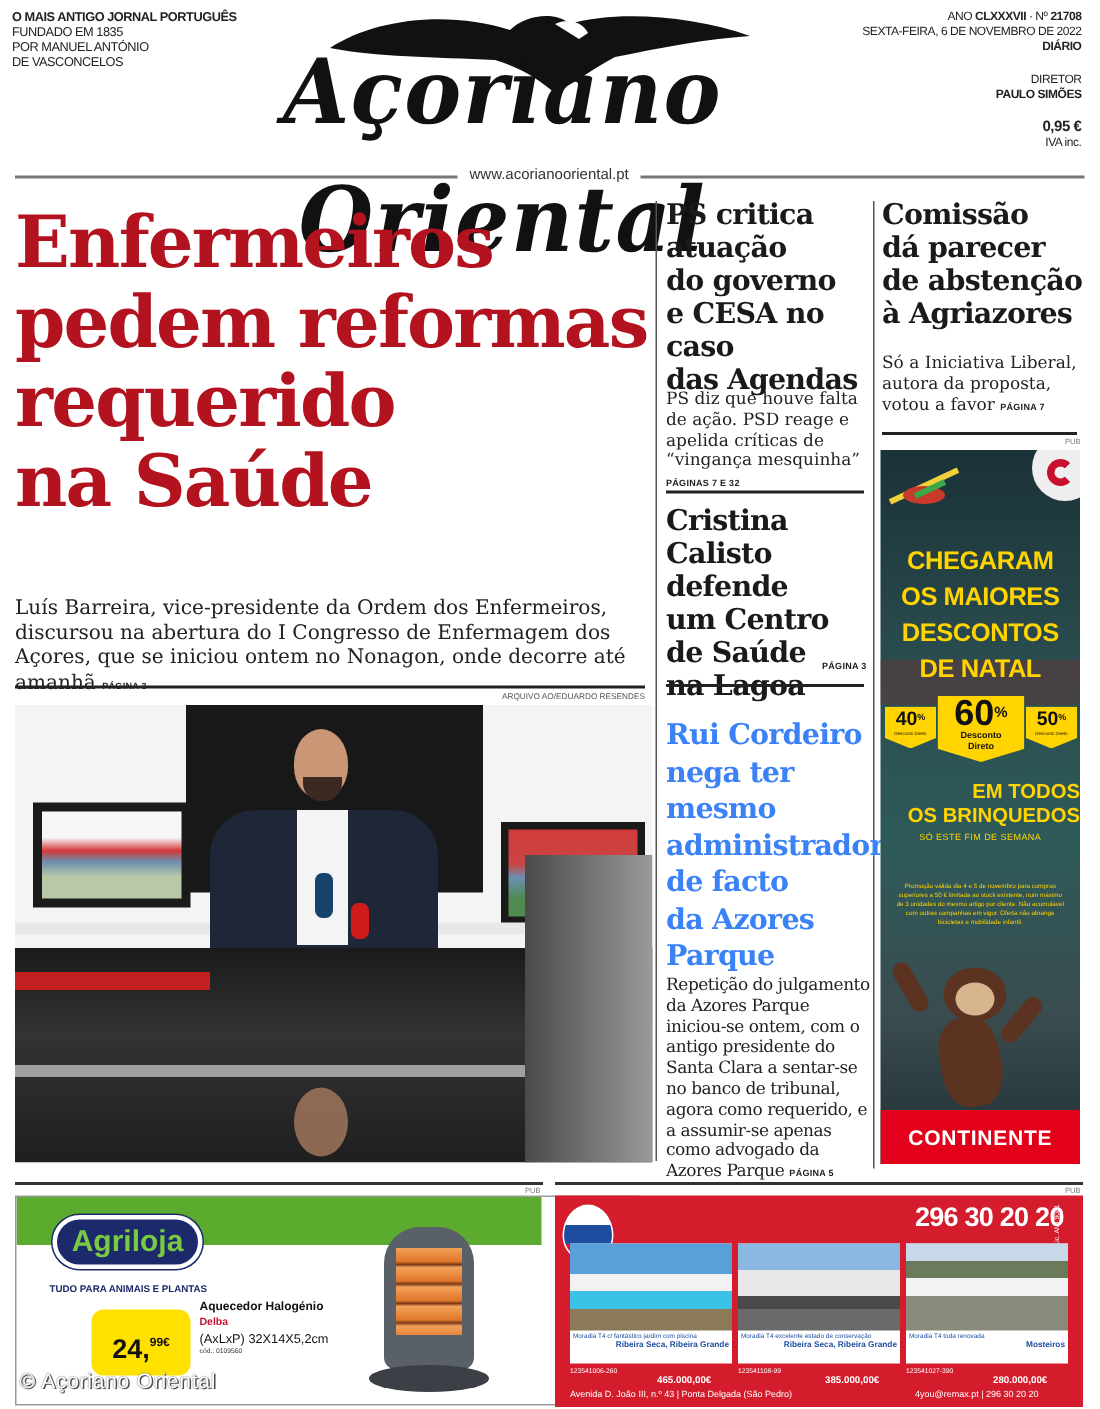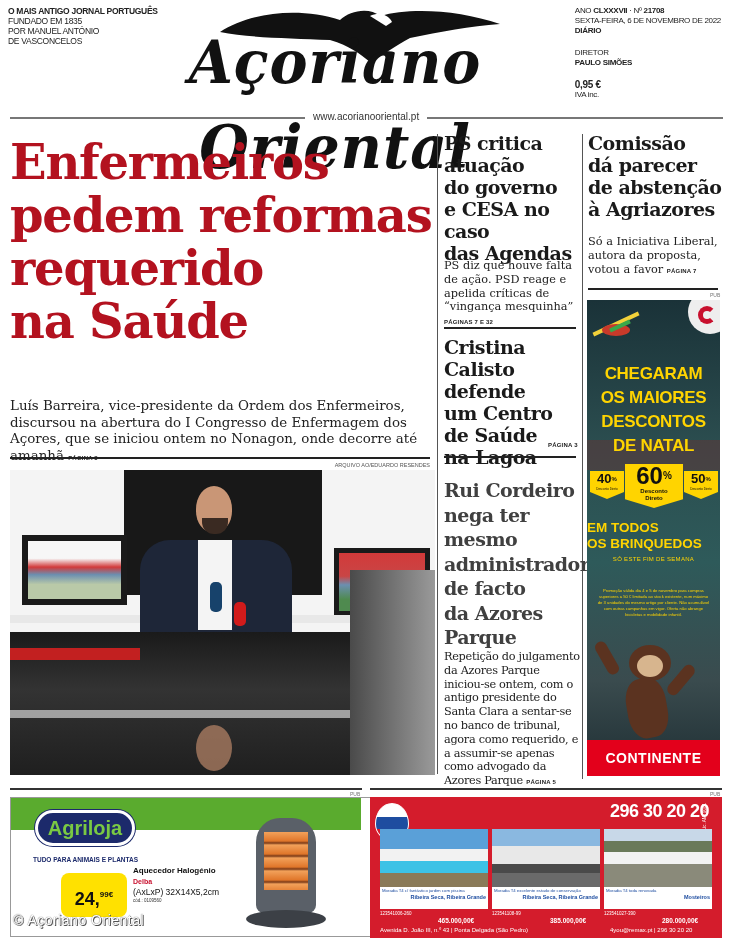--- a/index.html
+++ b/index.html
@@ -3,36 +3,36 @@
 <meta charset="utf-8">
 <style>
   *{box-sizing:border-box;margin:0;padding:0}
   body{width:733px;height:939px;background:#fff;position:relative;overflow:hidden;font-family:"DejaVu Serif",serif;color:#1a1a1a}
   .abs{position:absolute}
   .sans{font-family:"Liberation Sans",sans-serif}
   .cond{font-family:"Liberation Sans",sans-serif;letter-spacing:-0.3px}
   
   .hdr-left{left:8px;top:6px;font-size:8.5px;line-height:10px;color:#222}
   .hdr-left .b{font-weight:bold}
-  .hdr-right{right:12px;top:6px;font-size:8px;line-height:10px;text-align:left;color:#222}
+  .hdr-right{right:12px;top:6px;font-size:8px;line-height:10px;text-align:right;color:#222}
   .hdr-right .b{font-weight:bold}
   .mast{left:70px;top:20px;width:530px;height:85px;text-align:center;font-family:"DejaVu Serif",serif;font-weight:bold;font-size:60px;letter-spacing:1px;line-height:85px;color:#111;font-style:italic;transform:scaleX(0.95)}
   .eagle{left:210px;top:2px;width:300px;height:62px}
   .rule-top{left:10px;top:117px;width:713px;height:2px;background:#777}
   .url{left:305px;top:111px;padding:0 8px;background:#fff;font-size:10px;color:#333}
   .vline{background:#555;width:1px}
   .hline{background:#222;height:2px}
   .h1{left:10px;top:136px;width:425px;font-size:48px;line-height:53px;color:#b3121f;font-weight:bold;letter-spacing:-1.2px}
   .lead{left:10px;top:398px;width:425px;font-size:13.4px;line-height:16.5px;color:#222}
   .pg{font-family:"Liberation Sans",sans-serif;font-size:6px;font-weight:bold;letter-spacing:0.2px}
   .credit{right:303px;top:462px;font-size:5.5px;color:#555}
   .photo{left:10px;top:470px;width:425px;height:305px;background:#f4f4f4;overflow:hidden}
   .h2{font-size:19px;line-height:22px;font-weight:bold;color:#1a1a1a;letter-spacing:-0.5px}
   .txt{font-size:11.3px;line-height:13.8px;color:#222}
-  .blue{color:#404040}
+  .blue{color:#3b82f6}
   .ad-cont{left:587px;top:300px;width:133px;height:476px;background:linear-gradient(180deg,#1a3238 0%,#2b4d4f 30%,#2e5a5a 55%,#3a4b4e 80%,#1e2e33 100%);overflow:hidden}
   .yellow{color:#ffd400}
   .pub{font-size:5px;color:#777}
   .ad-agri{left:10px;top:797px;width:416px;height:140px;border:1px solid #999;background:#fff;overflow:hidden}
   .ad-remax{left:370px;top:795px;width:352px;height:143px;background:#d41c2c;overflow:hidden}
 </style>
 </head>
 <body>
 
 <div class="abs hdr-left cond">
@@ -177,21 +177,21 @@
     <div style="font-size:3px;text-align:center;color:#111">Desconto Direto</div>
   </div>
   <div class="abs" style="left:38px;top:164px;width:58px;height:44px;background:#ffd400;clip-path:polygon(0 0,100% 0,100% 80%,50% 100%,0 80%)">
     <div style="font-size:24px;font-weight:bold;text-align:center;line-height:24px;color:#111"><span>60</span><span style="font-size:10px;vertical-align:top">%</span></div>
     <div style="font-size:6px;font-weight:bold;text-align:center;color:#111;line-height:7px;padding:0 12px">Desconto Direto</div>
   </div>
   <div class="abs" style="left:97px;top:171px;width:34px;height:28px;background:#ffd400;clip-path:polygon(0 0,100% 0,100% 75%,50% 100%,0 75%)">
     <div style="font-size:13px;font-weight:bold;text-align:center;line-height:16px;color:#111"><span>50</span><span style="font-size:6px;vertical-align:top">%</span></div>
     <div style="font-size:3px;text-align:center;color:#111">Desconto Direto</div>
   </div>
-  <div class="abs yellow" style="left:0;top:220px;width:133px;text-align:left;font-size:13.5px;line-height:16px;font-weight:bold">
+  <div class="abs yellow" style="left:0;top:220px;width:133px;text-align:right;font-size:13.5px;line-height:16px;font-weight:bold">
     <div>EM TODOS</div>
     <div>OS BRINQUEDOS</div>
   </div>
   <div class="abs yellow" style="left:0;top:256px;width:133px;text-align:center;font-size:6px;letter-spacing:0.3px">SÓ ESTE FIM DE SEMANA</div>
   <div class="abs yellow" style="left:10px;top:288px;width:113px;text-align:center;font-size:4.2px;line-height:6px">Promoção válida dia 4 e 5 de novembro para compras superiores a 50 € limitada ao stock existente, num máximo de 3 unidades do mesmo artigo por cliente. Não acumulável com outras campanhas em vigor. Oferta não abrange bicicletas e mobilidade infantil.</div>
 
   <div class="abs" style="left:42px;top:345px;width:42px;height:36px;border-radius:50%;background:#5b3320"></div>
   <div class="abs" style="left:50px;top:355px;width:26px;height:22px;border-radius:50%;background:#d7b58e"></div>
   <div class="abs" style="left:40px;top:378px;width:40px;height:60px;border-radius:40%;background:#5b3320;transform:rotate(-10deg)"></div>
   <div class="abs" style="left:14px;top:340px;width:12px;height:36px;background:#5b3320;transform:rotate(-30deg);border-radius:6px"></div>

